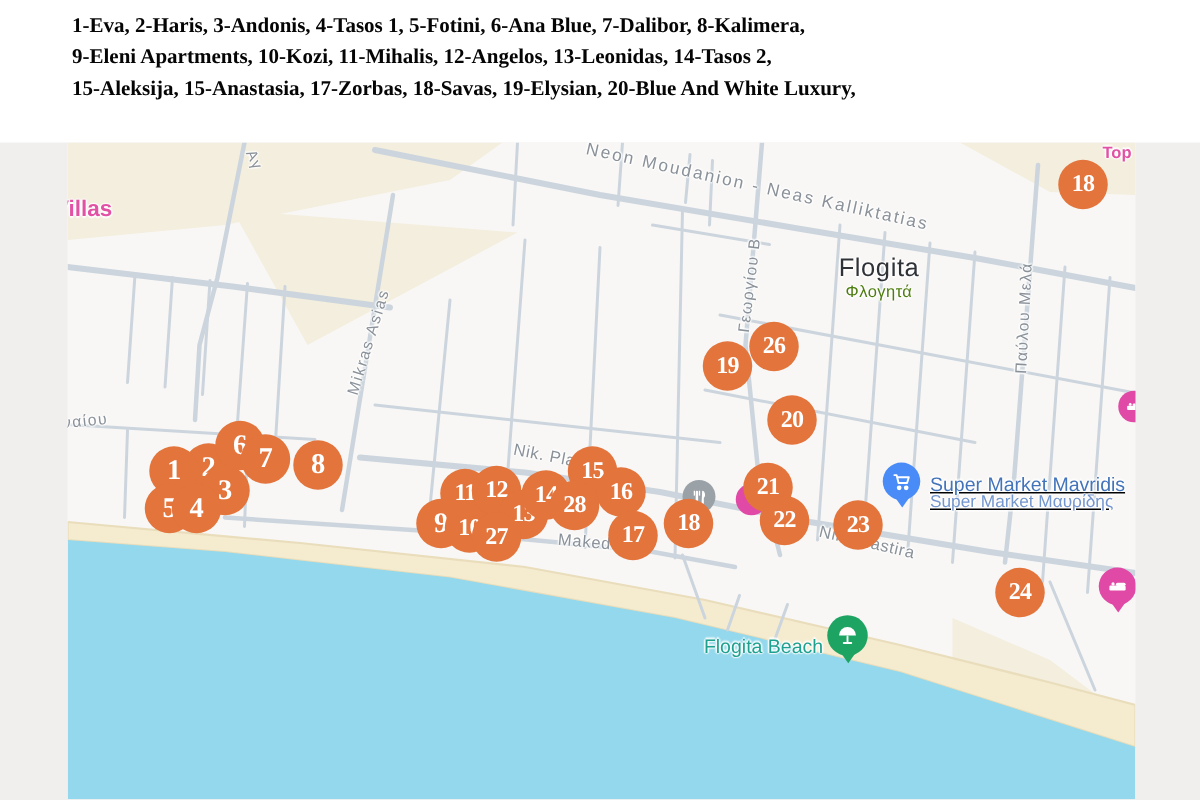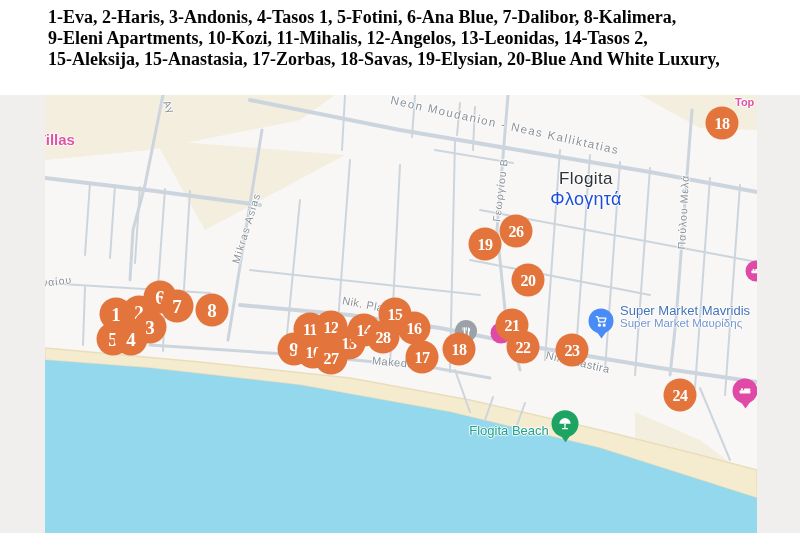--- a/index.html
+++ b/index.html
@@ -2,21 +2,21 @@
 <html style="--marker: #e2743c; --water: #93d8ec; --sand: #f5ecd0; --sand-edge: #e9ddbb; --land: #f8f7f5; --beige: #f3eedd; --road: #ccd5dd; --pin-blue: #4a8cf7; --pin-green: #1da462; --pin-magenta: #e049a5; --poi-gray: #9aa2a8; --label-pink: #e152a5; --label-blue: #4374ba; --label-blue2: #7496ce; --label-teal: #1fa18f; --street: #8a9199;"><head>
 <meta charset="utf-8">
 <style>
   html,body{margin:0;padding:0;}
   body{font-family:"Liberation Sans",sans-serif;background:#e9e8e7;}
   #page{position:relative;width:800px;height:533px;overflow:hidden;background:#f0efee;}
 
   
   #legend{position:absolute;left:0;top:0;width:800px;height:95px;background:#ffffff;}
   #legend .lines{padding:7px 10px 0 48px;font-family:"Liberation Serif",serif;
-    font-weight:700;font-size:18px;line-height:21px;color:#050505;white-space:nowrap;}
+    font-weight:700;font-size:14px;line-height:21px;color:#050505;white-space:nowrap;}
 
   
   #map{position:absolute;left:45px;top:95px;width:712px;height:438px;overflow:hidden;
     background:var(--land,#f8f7f5);}
   #base{position:absolute;left:0;top:0;}
   .lyr-beige{fill:var(--beige,#f3eedd);}
   .lyr-sand{fill:var(--sand,#f5ecd0);stroke:var(--sand-edge,#e9ddbb);stroke-width:1.5;}
   .lyr-water{fill:var(--water,#93d8ec);}
   .rd{fill:none;stroke:var(--road,#ccd5dd);stroke-width:2;stroke-linecap:round;stroke-linejoin:round;}
   .rd-main{stroke-width:4;}
@@ -25,22 +25,22 @@
   
   .street{position:absolute;color:var(--street,#8a9199);white-space:nowrap;font-weight:400;
     text-shadow:-1px 0 1px #fff,1px 0 1px #fff,0 -1px 1px #fff,0 1px 1px #fff;}
 
   
   .halo{text-shadow:-1px 0 1px #fff,1px 0 1px #fff,0 -1px 1px #fff,0 1px 1px #fff;}
   #villas{position:absolute;left:-9px;top:36px;font-size:15px;font-weight:700;color:var(--label-pink,#e152a5);}
   #top-label{position:absolute;left:690px;top:1px;font-size:11px;font-weight:700;color:var(--label-pink,#e152a5);}
   #city{position:absolute;left:541px;top:74px;transform:translateX(-50%);text-align:center;}
   #city .en{font-size:17px;font-weight:500;color:#2f3338;letter-spacing:.4px;}
-  #city .gr{font-size:18px;color:#1d4ed8;letter-spacing:.3px;}
-  #sm-label{position:absolute;left:575px;top:209px;white-space:nowrap;}
+  #city .gr{font-size:11px;color:#4d7c0f;letter-spacing:.3px;}
+  #sm-label{position:absolute;left:575px;top:221px;white-space:nowrap;text-decoration:underline;}
   #sm-label .l1{font-size:13px;font-weight:500;color:var(--label-blue,#4374ba);line-height:13px;}
   #sm-label .l2{font-size:11.5px;color:var(--label-blue2,#7496ce);line-height:12px;}
   #beach-label{position:absolute;left:464px;top:328px;transform:translateX(-50%);
     font-size:13px;font-weight:500;color:var(--label-teal,#1fa18f);white-space:nowrap;}
 
   
   .poi{position:absolute;transform:translate(-50%,-50%);}
   .pin{position:absolute;transform:translate(-50%,-62%);}
   .pin-c{border-radius:50%;display:flex;align-items:center;justify-content:center;}
   .pin-t{width:0;height:0;border:5px solid transparent;border-bottom:none;margin:-2px auto 0;}

